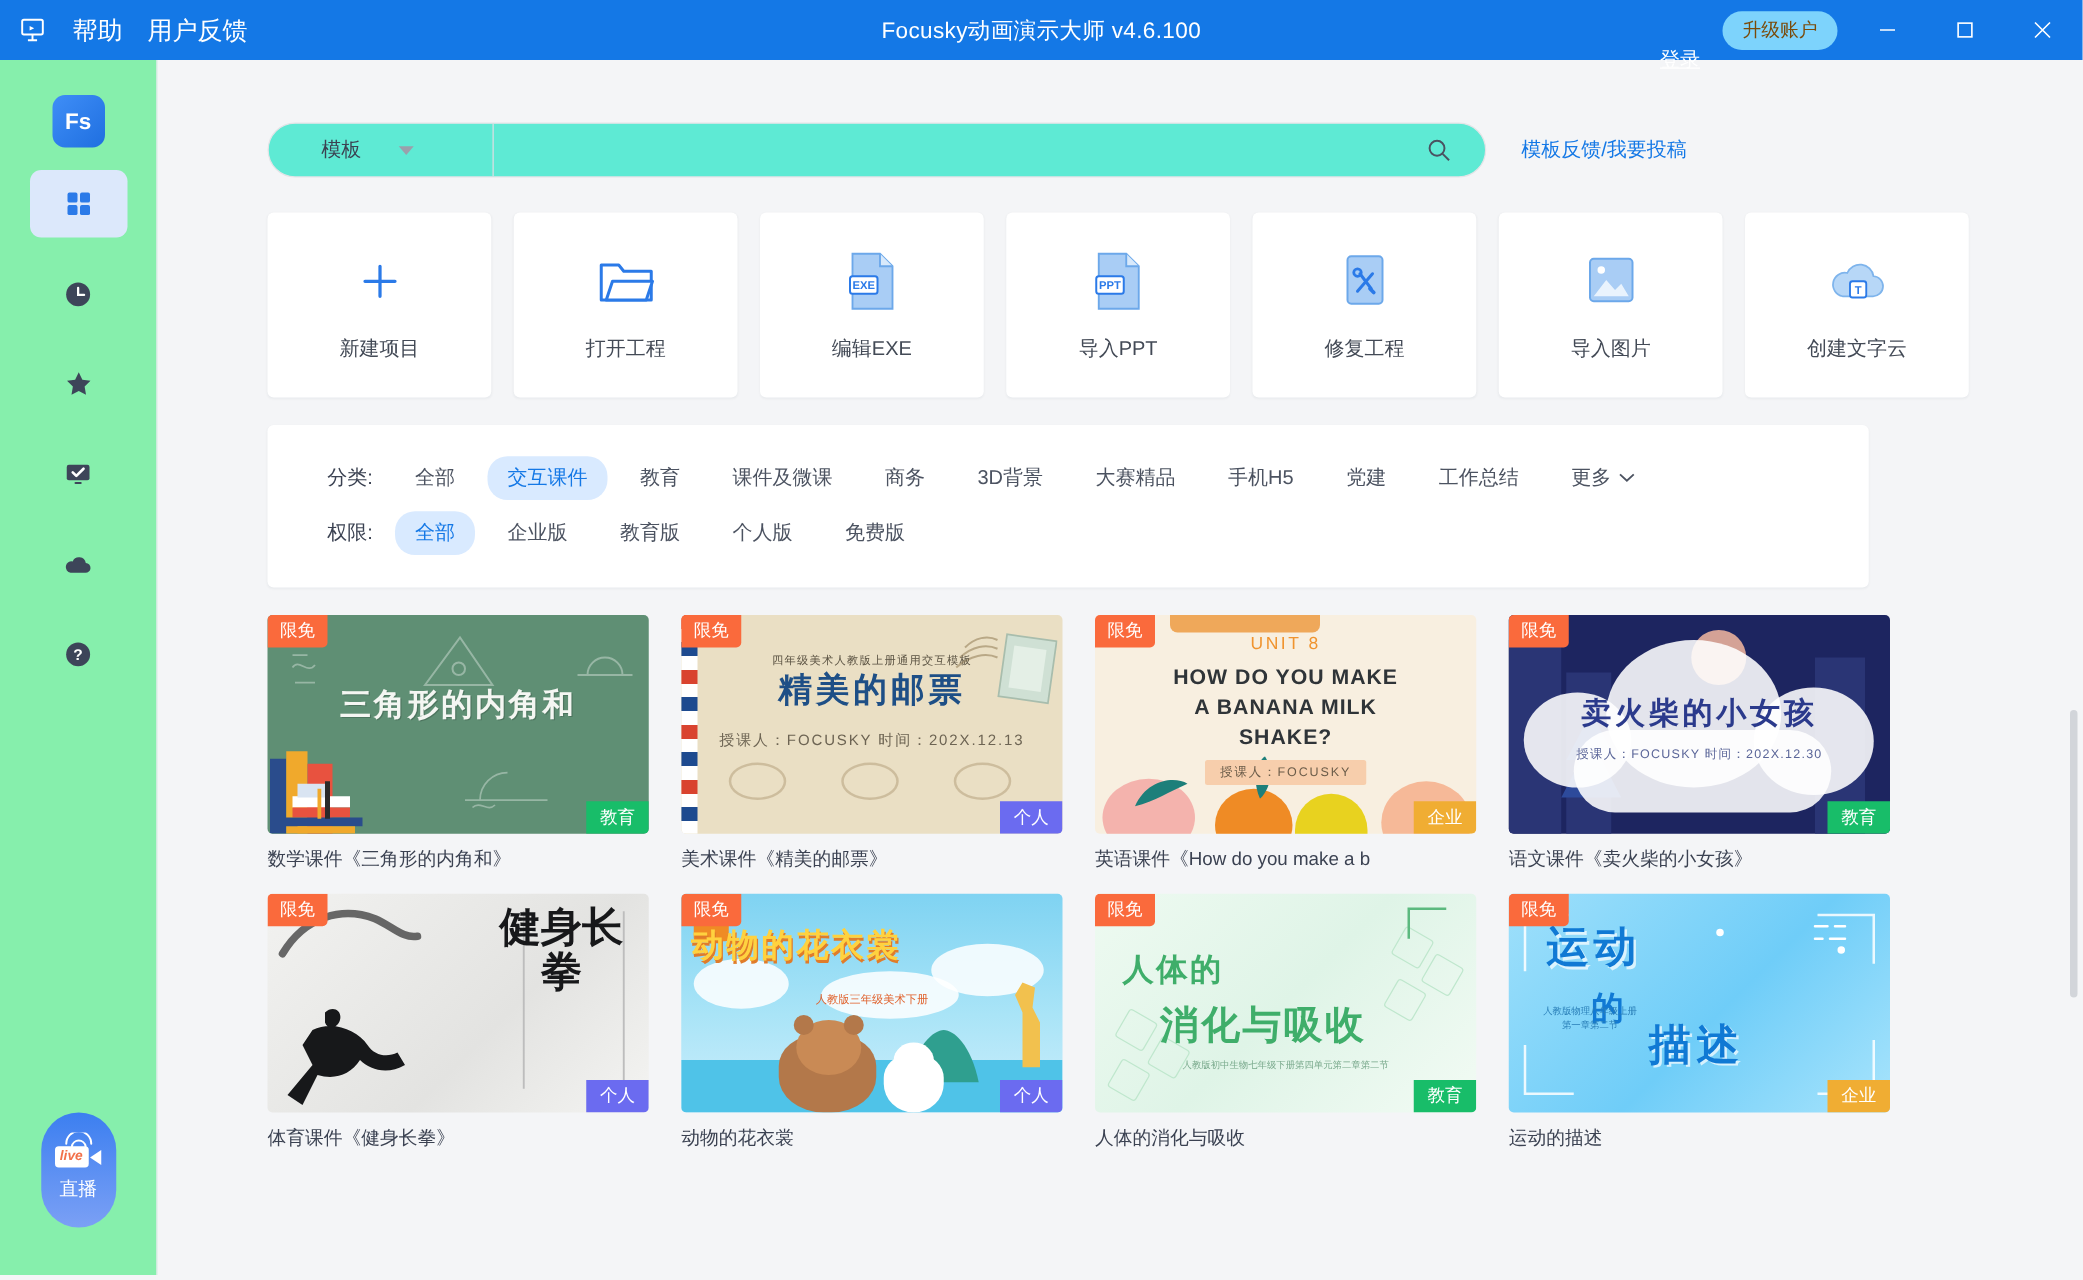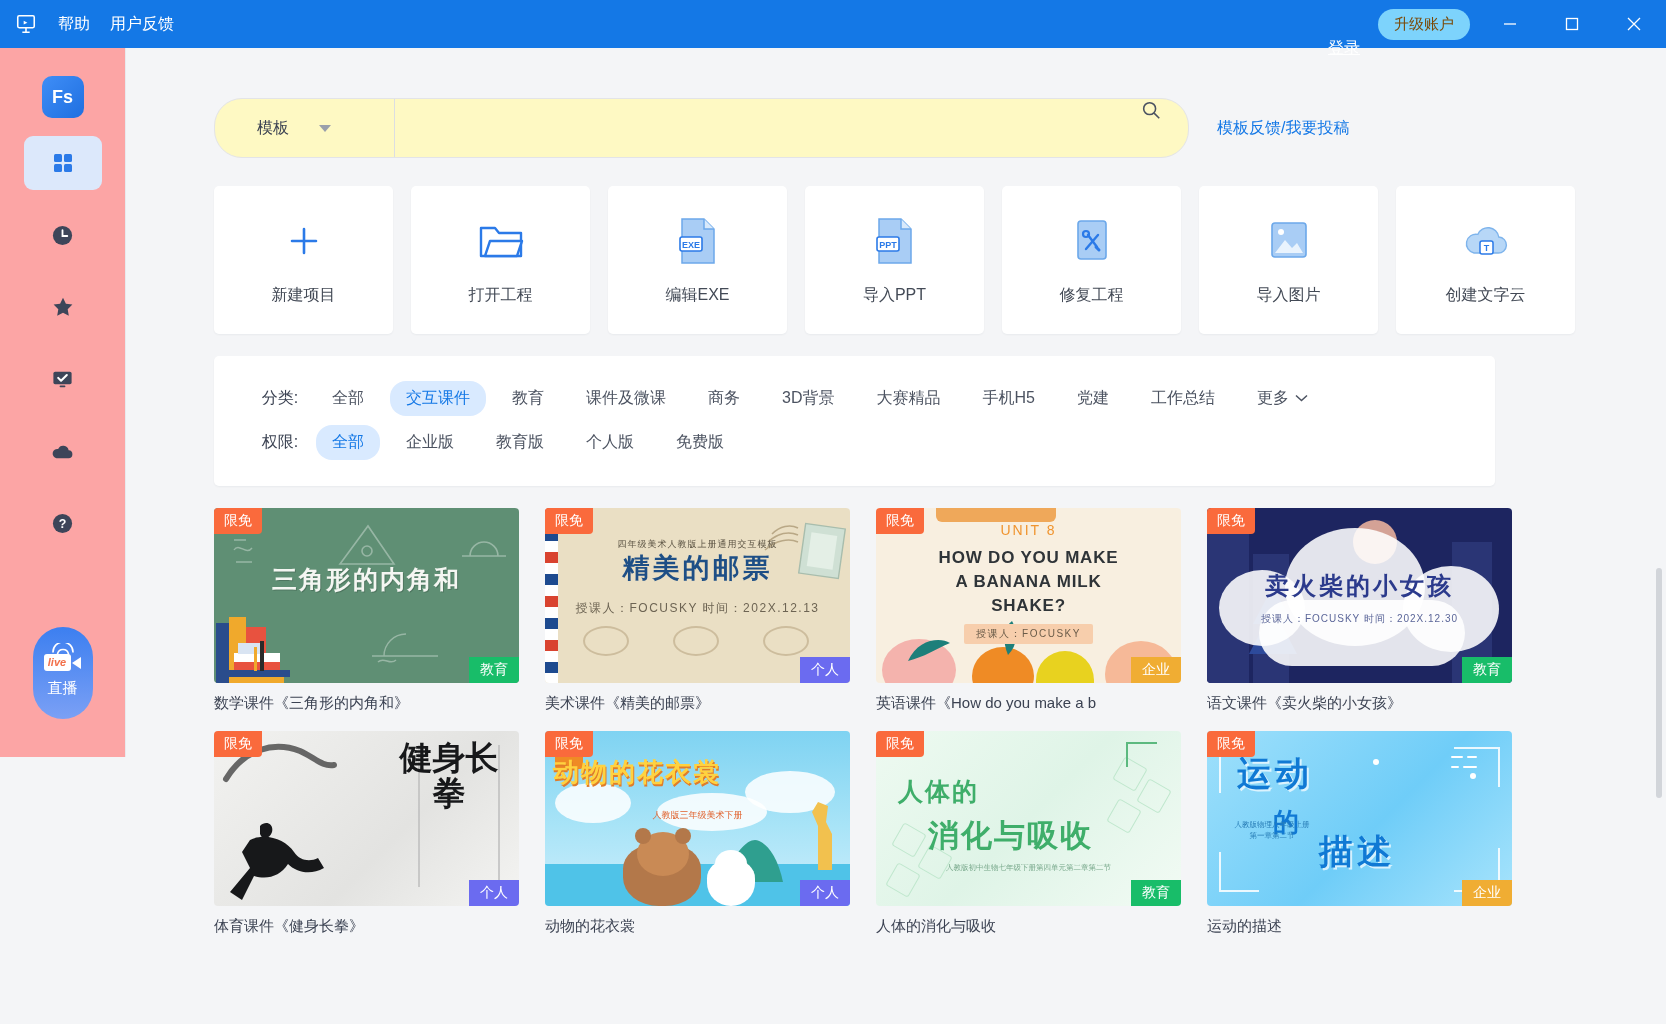--- a/index.html
+++ b/index.html
@@ -10,21 +10,21 @@
   }
 
   
   .titlebar {
     position: absolute; top: 0; left: 0; width: 1666px; height: 48px;
     background: #1478e6; display: flex; align-items: center;
     color: #fff; font-size: 16px;
   }
   .tb-left { display: flex; align-items: center; gap: 20px; padding-left: 14px; }
   .tb-logo { width: 24px; height: 24px; display: flex; align-items: center; justify-content: center; }
-  .tb-menu { font-size: 16px; cursor: pointer; white-space: nowrap; }
+  .tb-menu { font-size: 20px; cursor: pointer; white-space: nowrap; }
   .tb-title {
     position: absolute; left: 0; right: 0; text-align: center;
     font-size: 18px; letter-spacing: .3px; pointer-events: none;
   }
   .tb-right {
     margin-left: auto; display: flex; align-items: center; gap: 18px;
     padding-right: 10px; position: relative; z-index: 3;
   }
   .tb-login { font-size: 16px; text-decoration: underline; cursor: pointer; margin-top: 48px; }
   .tb-upgrade {
@@ -32,22 +32,22 @@
     padding: 6px 16px; border-radius: 16px; cursor: pointer; white-space: nowrap;
   }
   .win-btn {
     width: 44px; height: 40px; display: flex; align-items: center;
     justify-content: center; cursor: pointer;
   }
   .win-btn svg { display: block; }
 
   
   .sidebar {
-    position: absolute; top: 48px; left: 0; width: 126px; height: 709px;
-    background: #fca5a5; border-right: 1px solid #e8eaee;
+    position: absolute; top: 48px; left: 0; width: 126px; height: 972px;
+    background: #86efac; border-right: 1px solid #e8eaee;
     display: flex; flex-direction: column; align-items: center;
   }
   .fs-logo {
     margin-top: 28px; width: 42px; height: 42px; border-radius: 10px;
     background: linear-gradient(135deg,#3f8ef7,#1f6fe0);
     color: #fff; font-size: 18px; font-weight: bold;
     display: flex; align-items: center; justify-content: center;
   }
   .nav-item {
     width: 78px; height: 54px; margin-top: 18px; border-radius: 9px;
@@ -78,22 +78,22 @@
 
   
   .main {
     position: absolute; top: 48px; left: 126px; width: 1540px; height: 976px;
     background: #f4f5f7; overflow: hidden;
   }
 
   
   .search-row { display: flex; align-items: center; padding: 50px 0 0 88px; }
   .search-box {
-    width: 975px; height: 60px; background: #fef9c3; border-radius: 28px;
-    display: flex; align-items: flex-start; border: 1px solid #e3e4e7;
+    width: 975px; height: 44px; background: #5eead4; border-radius: 28px;
+    display: flex; align-items: center; border: 1px solid #e3e4e7;
   }
   .search-cat {
     width: 180px; height: 100%; display: flex; align-items: center;
     padding-left: 42px; gap: 30px; border-right: 1px solid #dcdee2;
     color: #3b4252; font-size: 16px; cursor: pointer;
   }
   .caret { width: 0; height: 0; border-left: 6px solid transparent;
            border-right: 6px solid transparent; border-top: 7px solid #9aa0ab; }
   .search-input {
     flex: 1; height: 100%; border: none; background: transparent; outline: none;
@@ -239,20 +239,21 @@
       <svg width="22" height="22" viewBox="0 0 24 24" fill="none" stroke="#fff" stroke-width="1.7">
         <rect x="3" y="3" width="18" height="13" rx="1.5"></rect>
         <path d="M12 16v5M8 21h8"></path>
         <path d="M9.5 8.5l4 2-4 2z" fill="#fff" stroke="none"></path>
       </svg>
     </span>
     <span class="tb-menu">帮助</span>
     <span class="tb-menu">用户反馈</span>
   </div>
 
+  <div class="tb-title">Focusky动画演示大师 v4.6.100</div>
 
   <div class="tb-right">
     <span class="tb-login">登录</span>
     <span class="tb-upgrade">升级账户</span>
     <span class="win-btn">
       <svg width="16" height="16" viewBox="0 0 16 16" stroke="#fff" stroke-width="1.3">
           <path d="M2 8h12"></path>
         </svg>
     </span>
     <span class="win-btn">

